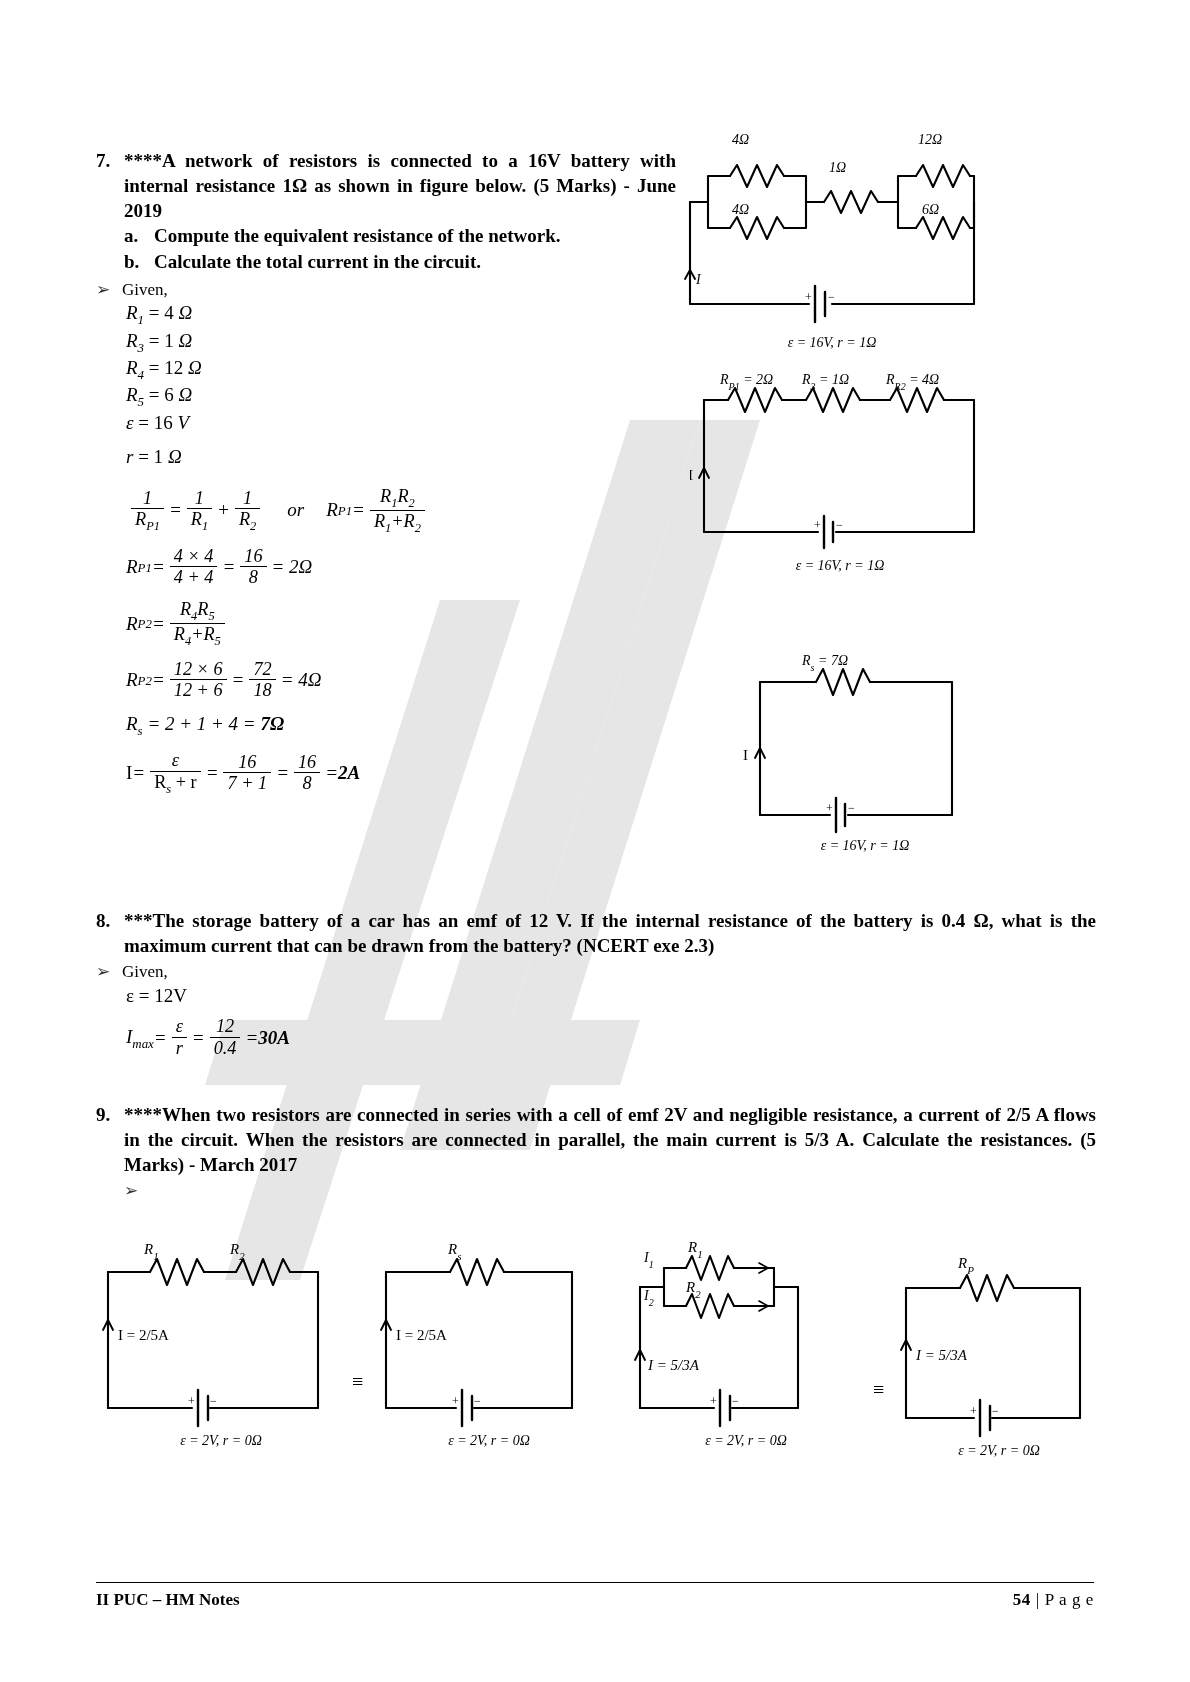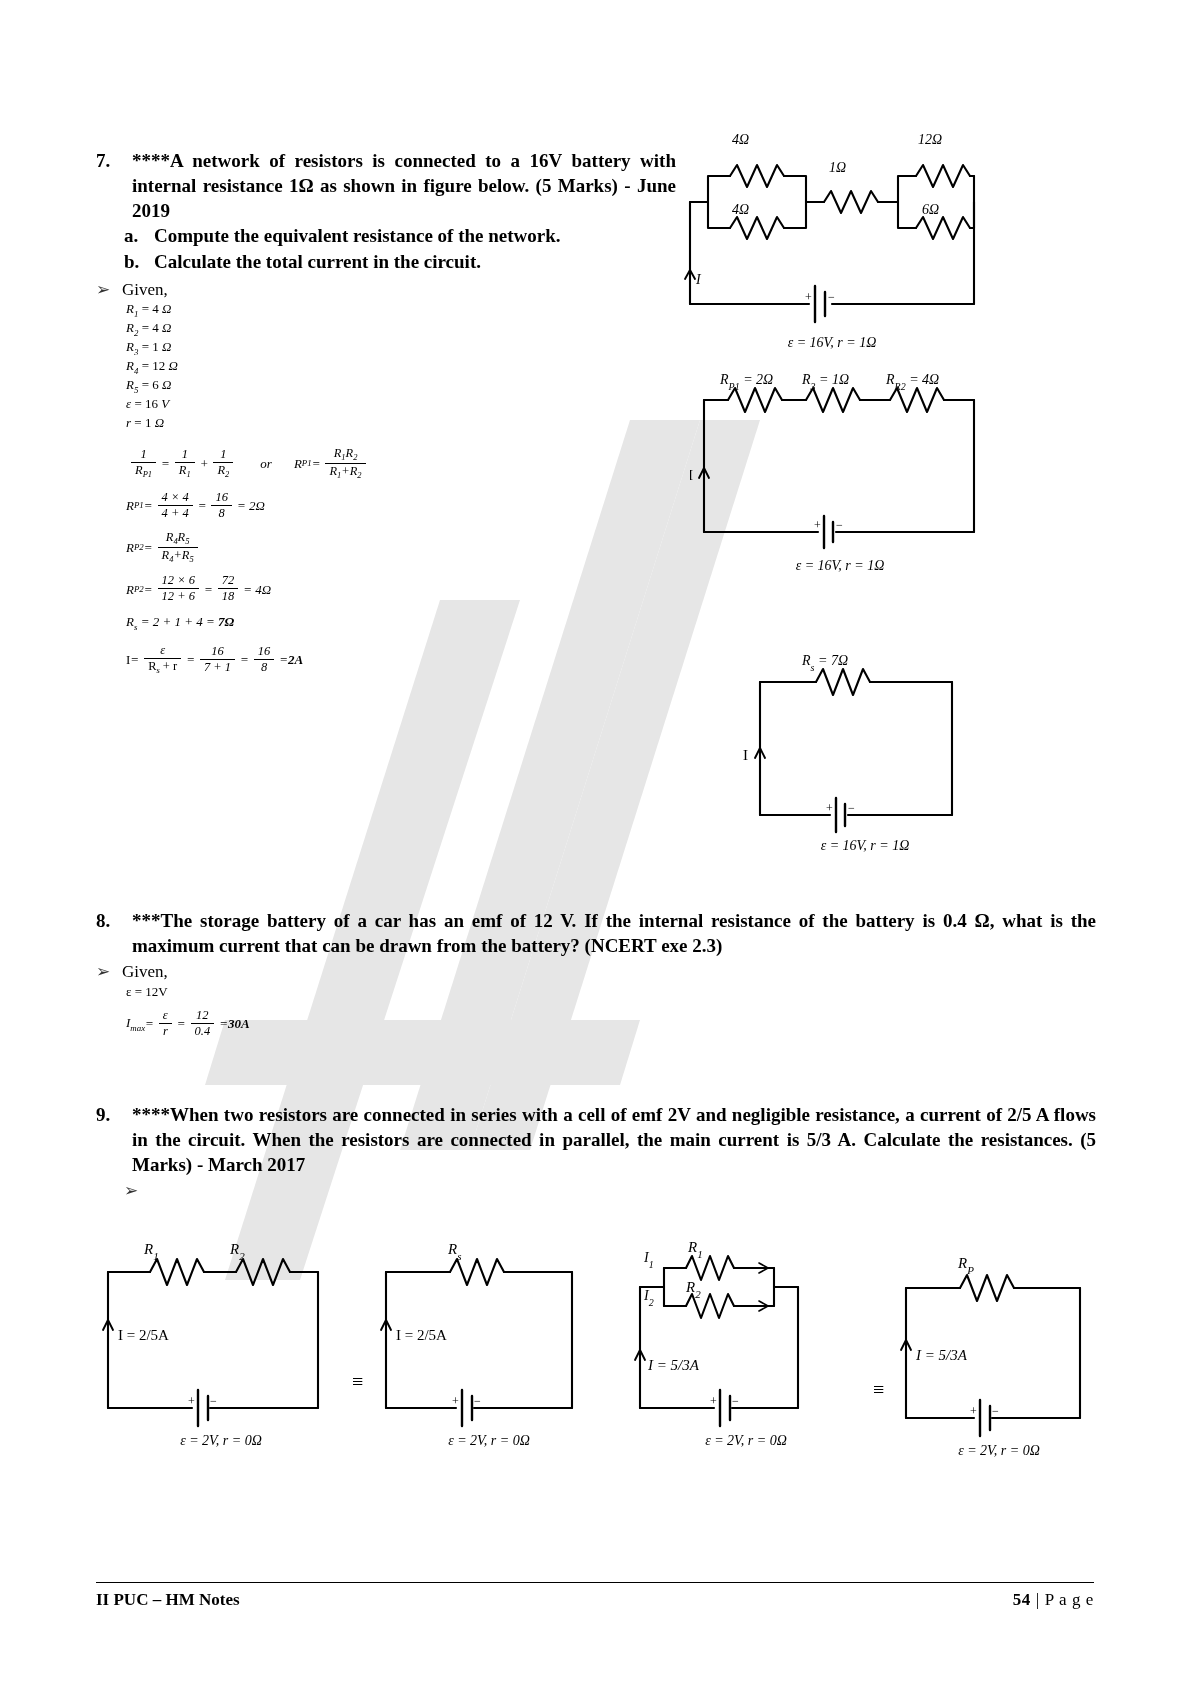--- a/index.html
+++ b/index.html
@@ -46,21 +46,20 @@
     width: 28px;
     flex: 0 0 28px;
     line-height: 1.32;
   }
   .q-body {
     font-weight: bold;
     font-size: 19px;
     line-height: 1.32;
     text-align: justify;
     flex: 1;
-    margin-left: 8px;
   }
   .sub-row {
     display: flex;
     margin-left: 28px;
     font-weight: bold;
     font-size: 19px;
     line-height: 1.38;
   }
   .sub-lab { width: 30px; flex: 0 0 30px; }
 
@@ -69,21 +68,21 @@
     width: 26px; flex: 0 0 26px;
     font-size: 17px;
     color: #333;
     line-height: 1.4;
   }
   .bullet-txt { font-size: 17px; line-height: 1.4; }
 
   .mathline {
     margin-left: 30px;
     font-family: "Liberation Serif", serif;
-    font-size: 13px;
+    font-size: 19px;
     font-style: italic;
     line-height: 1.5;
     white-space: nowrap;
   }
   .mathline.tight { line-height: 1.28; }
   .up { font-style: normal; }
   sub { font-size: 0.68em; font-style: italic; }
   .bold { font-weight: bold; font-style: italic; }
 
   
@@ -153,35 +152,32 @@
 
   <div class="bullet-row">
     <div class="bullet">➢</div>
     <div class="bullet-txt">Given,</div>
   </div>
 
   <div class="mathline tight">
     <span class="up"><i>R</i><sub>1</sub> = 4 <i>Ω</i></span>
   </div>
   <div class="mathline tight">
-    <span class="up"><i>R</i><sub>2</sub> = 4 <i>Ω</i></span>
-  </div>
-  <div class="mathline tight">
     <span class="up"><i>R</i><sub>3</sub> = 1 <i>Ω</i></span>
   </div>
   <div class="mathline tight">
     <span class="up"><i>R</i><sub>4</sub> = 12 <i>Ω</i></span>
   </div>
   <div class="mathline tight">
     <span class="up"><i>R</i><sub>5</sub> = 6 <i>Ω</i></span>
   </div>
   <div class="mathline tight">
     <span class="up"><i>ε</i> = 16 <i>V</i></span>
   </div>
-  <div class="mathline" style="margin-top:0">
+  <div class="mathline" style="margin-top:8px">
     <span class="up"><i>r</i> = 1 <i>Ω</i></span>
   </div>
 
   <div class="mathline" style="margin-top:12px">
     <span class="eqline">
       <span class="frac">
             <span class="num">1</span>
             <span class="den"><i>R</i><sub>P1</sub></span>
           </span>
       =

